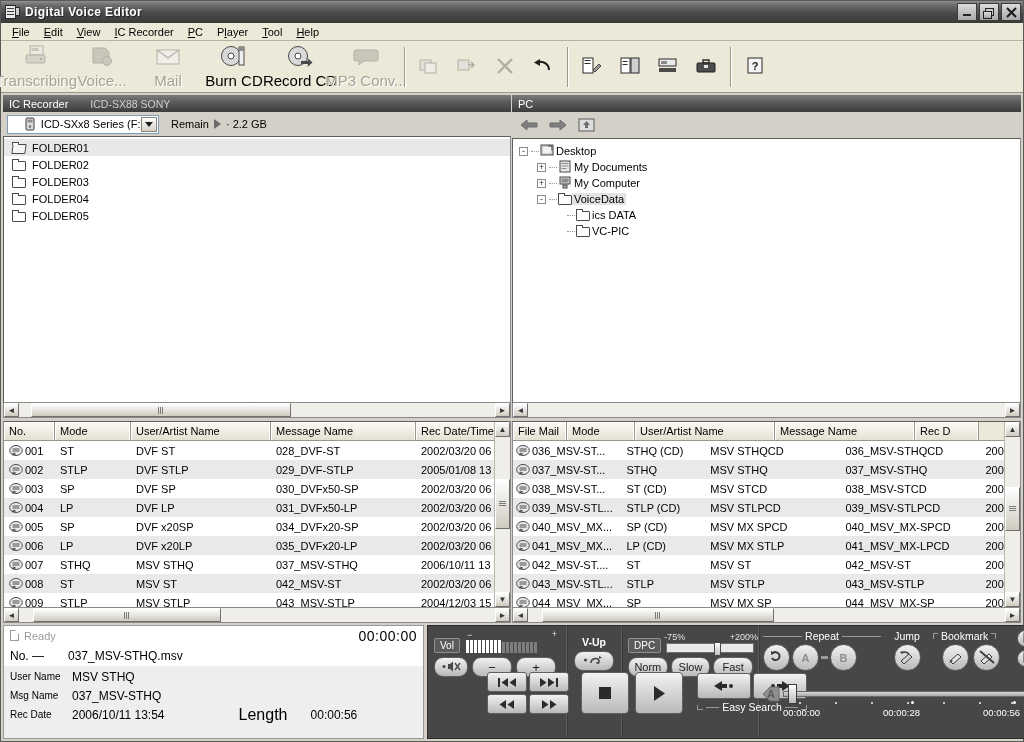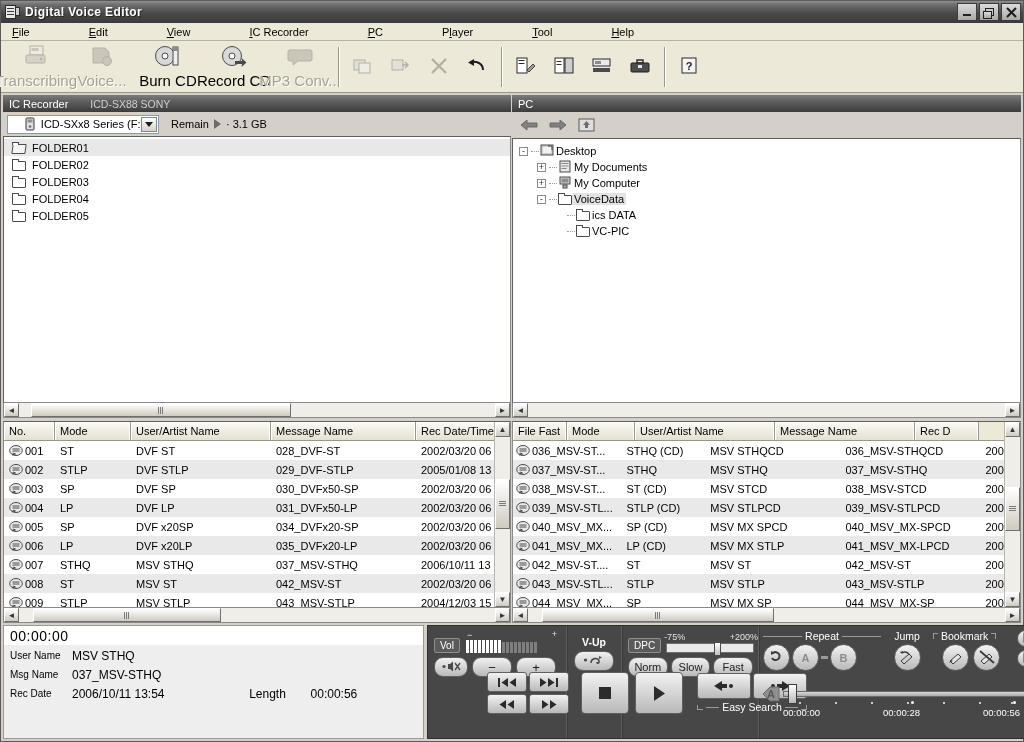--- a/index.html
+++ b/index.html
@@ -28,21 +28,21 @@
   .winbtns{ display:flex; gap:2px; }
   .winbtn{ width:20px;height:18px; background:linear-gradient(to bottom,#dcdcdc,#a9a9a9);
            border:1px solid #3c3c3c; display:flex;align-items:center;justify-content:center;
            color:#1a1a1a; font-size:10px; line-height:1; }
   .wb-min{ width:8px;height:2px;background:#222;margin-top:6px;}
   .wb-max{ width:9px;height:8px;border:1px solid #222; position:relative;}
   .wb-max:after{content:"";position:absolute;left:-3px;top:2px;width:7px;height:6px;border:1px solid #222;background:linear-gradient(to bottom,#dcdcdc,#a9a9a9);}
 
   
   .menubar{ height:18px;flex:0 0 18px; display:flex; align-items:center;
-            background:#ece9d8; border-bottom:1px solid #b5b2a6; padding-left:4px;gap:45px;}
+            background:#ece9d8; border-bottom:1px solid #b5b2a6; padding-left:4px;}
   .menuitem{ padding:1px 7px; font-size:11px; color:#000; }
   .menuitem u{ text-decoration:underline; }
 
   
   .toolbar{ height:52px;flex:0 0 52px; display:flex;align-items:center;
             background:#ece9d8; border-bottom:1px solid #9a968a; padding:0 2px; }
   .tbtn{ width:66px;height:48px; display:flex;flex-direction:column;align-items:center;
          justify-content:flex-end; padding-bottom:2px; }
   .tbtn .ic{ flex:1; display:flex;align-items:center;justify-content:center; width:100%;}
   .tbtn .lbl{ font-size:15px; white-space:nowrap; }
@@ -140,21 +140,21 @@
   .pl-top{ height:19px; display:flex;align-items:center; padding:0 6px; }
   .pl-status{ display:flex;align-items:center;gap:5px; color:#9b9b9b; flex:1;}
   .docicon{ width:9px;height:11px;border:1px solid #9b9b9b;background:#fff;position:relative;}
   .docicon:after{content:"";position:absolute;right:-1px;top:-1px;border-left:4px solid transparent;border-top:4px solid #fff;}
   .pl-time{ font-size:14px; color:#000; letter-spacing:.5px;}
   .pl-no{ height:21px; display:flex;align-items:center; padding:0 6px; font-size:12px;}
   .pl-no .lab{ width:58px; }
   .pl-meta{ flex:1; background:#eeeeee; padding:1px 6px 0 6px; }
   .pl-mrow{ height:19px; display:flex;align-items:center; font-size:12px;}
   .pl-mrow .k{ width:62px; font-size:10px; color:#000;}
-  .pl-mrow .k2{ width:58px; font-size:12px; text-align:center; margin-left:74px;}
+  .pl-mrow .k2{ width:58px; font-size:16px; text-align:left; margin-left:74px;}
 
   .pl-right{ flex:1; margin-left:3px; background:#474747; border:1px solid #2e2e2e;
              display:flex; color:#fff; position:relative;}
   .ctl-col{ position:relative;}
   .vsep{ width:1px; background:#5e5e5e; box-shadow:1px 0 0 #3a3a3a;}
 
   .lbl-chip{ background:#5b5b5b; border:1px solid #8f8f8f; border-radius:2px;
              font-size:10px; padding:1px 5px; color:#fff; }
   .mini{ font-size:9px; color:#e3e3e3;}
   .btn3d{ background:linear-gradient(to bottom,#f2f2f2,#b9b9b9); border:1px solid #606060;
@@ -236,20 +236,29 @@
     <div class="tbtn dis">
       <div class="ic">
         <svg width="24" height="22" viewBox="0 0 24 22">
           <path d="M3,2 h12 l4,4 v11 h-16 z" fill="#cac6ba" stroke="#b5b1a5"></path>
           <circle cx="17" cy="15" r="4.5" fill="#cac6ba" stroke="#b5b1a5"></circle>
         </svg>
       </div>
       <div class="lbl">Voice...</div>
     </div>
 
+    <div class="tbtn dis">
+      <div class="ic">
+        <svg width="26" height="20" viewBox="0 0 26 20">
+          <rect x="2" y="3" width="22" height="14" fill="#f0eee8" stroke="#b5b1a5"></rect>
+          <path d="M2,3 L13,11 L24,3" fill="none" stroke="#b5b1a5" stroke-width="1.4"></path>
+        </svg>
+      </div>
+      <div class="lbl">Mail</div>
+    </div>
 
     <div class="tbtn">
       <div class="ic">
         <svg width="26" height="24" viewBox="0 0 26 24">
           <circle cx="10" cy="11" r="9.5" fill="#d9d9d9" stroke="#4a4a4a"></circle>
           <circle cx="10" cy="11" r="3" fill="#fff" stroke="#4a4a4a"></circle>
           <rect x="18" y="2" width="5" height="18" fill="#efefef" stroke="#4a4a4a"></rect>
           <rect x="18" y="2" width="5" height="4" fill="#8c8c8c"></rect>
         </svg>
       </div>
@@ -383,21 +392,21 @@
           <span>ICD-SXx8 Series (F:)</span>
           <span class="arrow">
             <svg width="8" height="5" viewBox="0 0 8 5">
                 <path d="M0,0 L8,0 L4,5 z" fill="#1c1c1c"></path>
               </svg>
           </span>
         </div>
         <div class="remain">
           <span>Remain</span>
           <span class="tri"></span>
-          <span>· 3.1 GB</span>
+          <span>· 2.2 GB</span>
         </div>
       </div>
 
       <div class="listbox">
         <div class="folderlist">
           <div class="folderrow sel">
             <span class="fld open">
                 <span class="bk"></span>
                 <span class="tb"></span>
               </span>
@@ -703,21 +712,21 @@
 
       <div class="hscroll">
         <div class="hs-btn">◄</div>
         <div class="hs-track"></div>
         <div class="hs-btn">►</div>
       </div>
 
       <div class="gridwrap">
         <div class="grid">
           <div class="ghead">
-            <div class="gh" style="width:54px">File Fast</div>
+            <div class="gh" style="width:54px">File Mail</div>
             <div class="gh" style="width:68px">Mode</div>
             <div class="gh" style="width:140px">User/Artist Name</div>
             <div class="gh" style="width:140px">Message Name</div>
             <div class="gh" style="width:64px">Rec D</div>
           </div>
           <div class="gbody">
             <div class="grow">
               <div class="gc" style="width:110px;padding-left:3px">
                   <span class="voiceicon"><svg width="14" height="12" viewBox="0 0 14 12">
                       <ellipse cx="7" cy="5.5" rx="6.3" ry="5" fill="#e9e9e9" stroke="#4a4a4a"></ellipse>
@@ -866,21 +875,29 @@
           <div class="hs-btn">►</div>
         </div>
       </div>
     </div>
   </div>
 
   <div class="player">
 
     <div class="pl-left">
       <div class="pl-top">
+        <div class="pl-status">
+          <span class="docicon"></span>
+          <span>Ready</span>
+        </div>
         <div class="pl-time">00:00:00</div>
+      </div>
+      <div class="pl-no">
+        <span class="lab">No. —</span>
+        <span>037_MSV-STHQ.msv</span>
       </div>
       <div class="pl-meta">
         <div class="pl-mrow">
           <span class="k">User Name</span>
           <span>MSV STHQ</span>
         </div>
         <div class="pl-mrow">
           <span class="k">Msg Name</span>
           <span>037_MSV-STHQ</span>
         </div>

